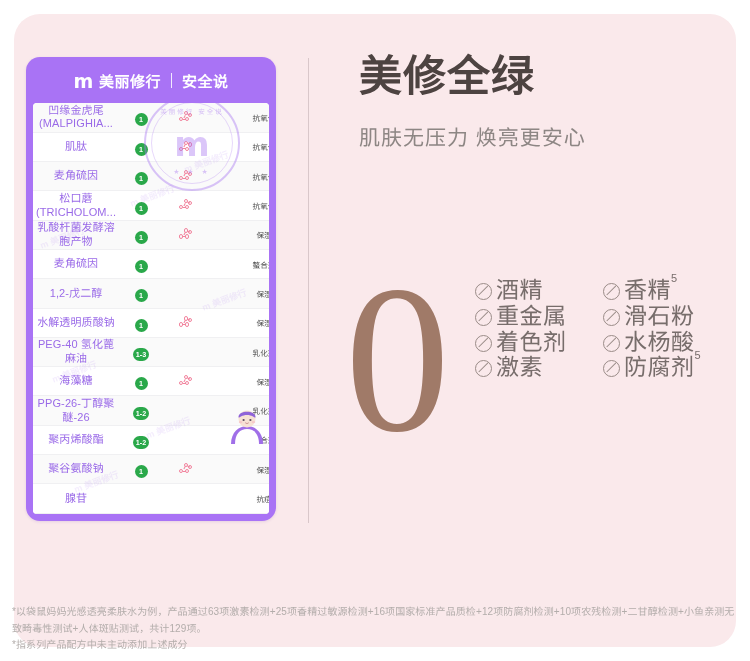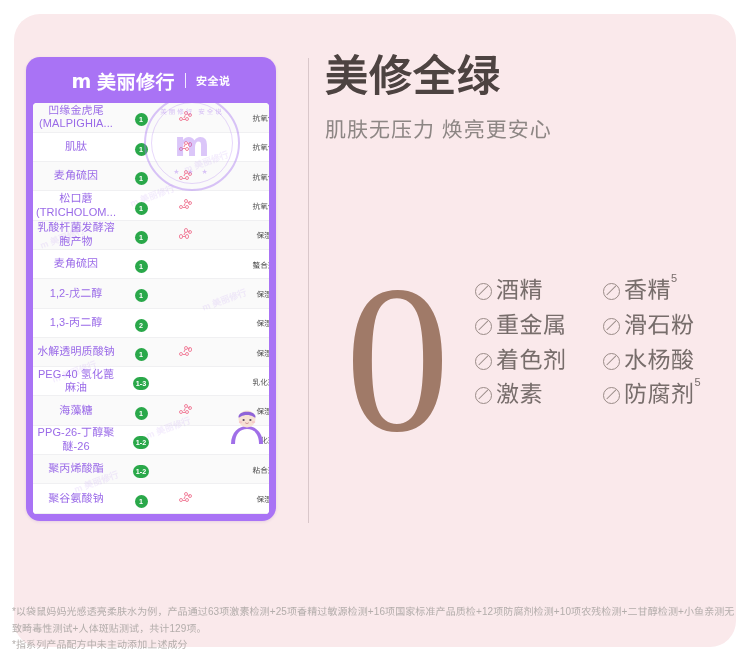--- a/index.html
+++ b/index.html
@@ -56,32 +56,32 @@
   .logo-m {
     font-size: 19px;
     font-weight: 700;
     line-height: 1;
     letter-spacing: -0.5px;
     font-family: "DejaVu Sans", sans-serif;
     position: relative;
     top: 1px;
   }
   .brand-name {
-    font-size: 19px;
+    font-size: 15px;
     font-weight: 700;
     letter-spacing: 0.5px;
   }
   .brand-divider {
     width: 1px;
     height: 15px;
     background: rgba(255,255,255,0.85);
     margin: 0 4px;
   }
   .brand-sub {
-    font-size: 11px;
+    font-size: 15px;
     font-weight: 700;
     letter-spacing: 0.5px;
   }
 
   .table-wrap {
     position: absolute;
     left: 7px;
     top: 46px;
     width: 236px;
     height: 411px;
@@ -243,38 +243,38 @@
     left: 308px;
     top: 58px;
     width: 1px;
     height: 465px;
     background: #d9c7ca;
   }
 
   
   .right {
     position: absolute;
-    left: 325px;
+    left: 359px;
     top: 52px;
     width: 380px;
   }
   .headline {
     color: #4d4341;
     font-size: 43px;
     font-weight: 700;
     line-height: 1.14;
     letter-spacing: 1px;
   }
   .headline .sup {
     font-size: 20px;
     vertical-align: super;
     font-weight: 700;
   }
   .subhead {
-    margin-top: 12px;
+    margin-top: 20px;
     color: #8d8684;
     font-size: 21px;
     letter-spacing: 1px;
   }
 
   .zero-block {
     position: absolute;
     left: 345px;
     top: 272px;
     width: 390px;
@@ -290,21 +290,21 @@
     font-family: "Liberation Serif", "DejaVu Serif", serif;
     font-weight: 400;
   }
   .no-list {
     position: absolute;
     left: 130px;
     top: 6px;
     width: 262px;
     display: grid;
     grid-template-columns: 128px 134px;
-    row-gap: 9px;
+    row-gap: 0;
   }
   .no-item {
     display: flex;
     align-items: flex-start;
     color: #776d6b;
     font-size: 23px;
     line-height: 1.12;
     letter-spacing: 0.5px;
     white-space: nowrap;
   }
@@ -420,27 +420,20 @@
             <tr>
               <td class="c-name">麦角硫因</td>
               <td class="c-score"><span class="badge">1</span></td>
               <td class="c-icon"></td>
               <td class="c-blank"></td>
               <td class="c-func">螯合剂</td>
             </tr>
             <tr>
               <td class="c-name">1,2-戊二醇</td>
               <td class="c-score"><span class="badge">1</span></td>
-              <td class="c-icon"></td>
-              <td class="c-blank"></td>
-              <td class="c-func">保湿</td>
-            </tr>
-            <tr>
-              <td class="c-name">1,3-丙二醇</td>
-              <td class="c-score"><span class="badge">2</span></td>
               <td class="c-icon"></td>
               <td class="c-blank"></td>
               <td class="c-func">保湿</td>
             </tr>
             <tr>
               <td class="c-name">水解透明质酸钠</td>
               <td class="c-score"><span class="badge">1</span></td>
               <td class="c-icon"><span class="mol"><i></i><i></i><i></i><i></i><b></b><b></b><b></b></span></td>
               <td class="c-blank"></td>
               <td class="c-func">保湿</td>

